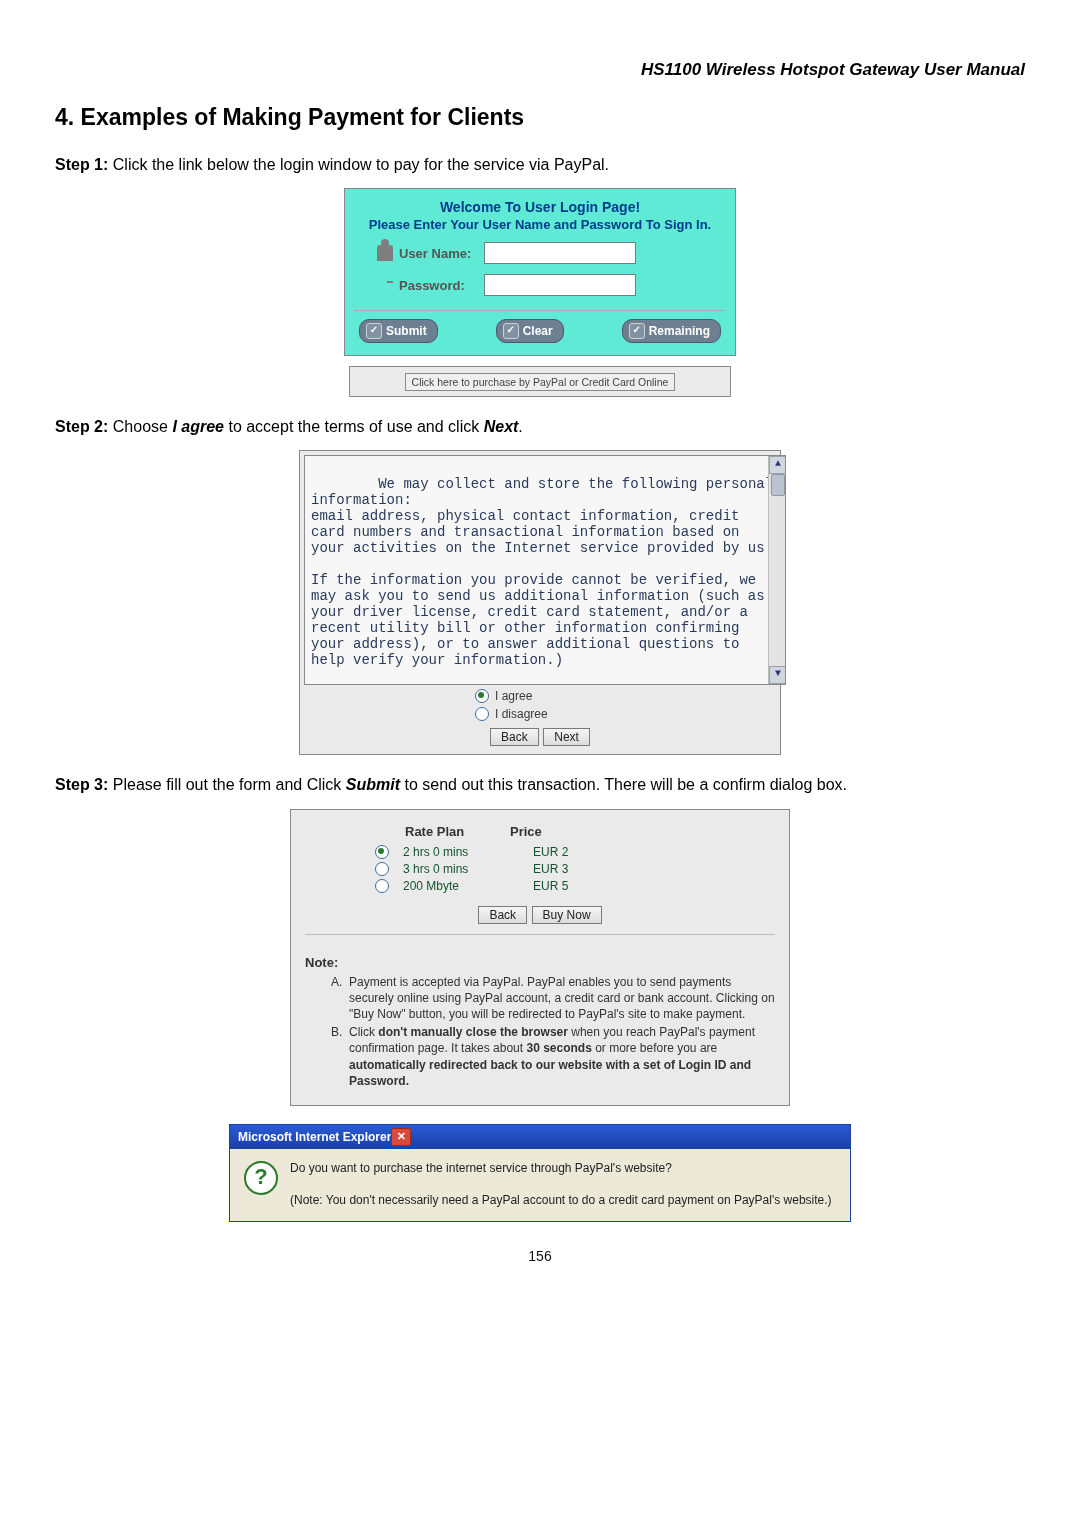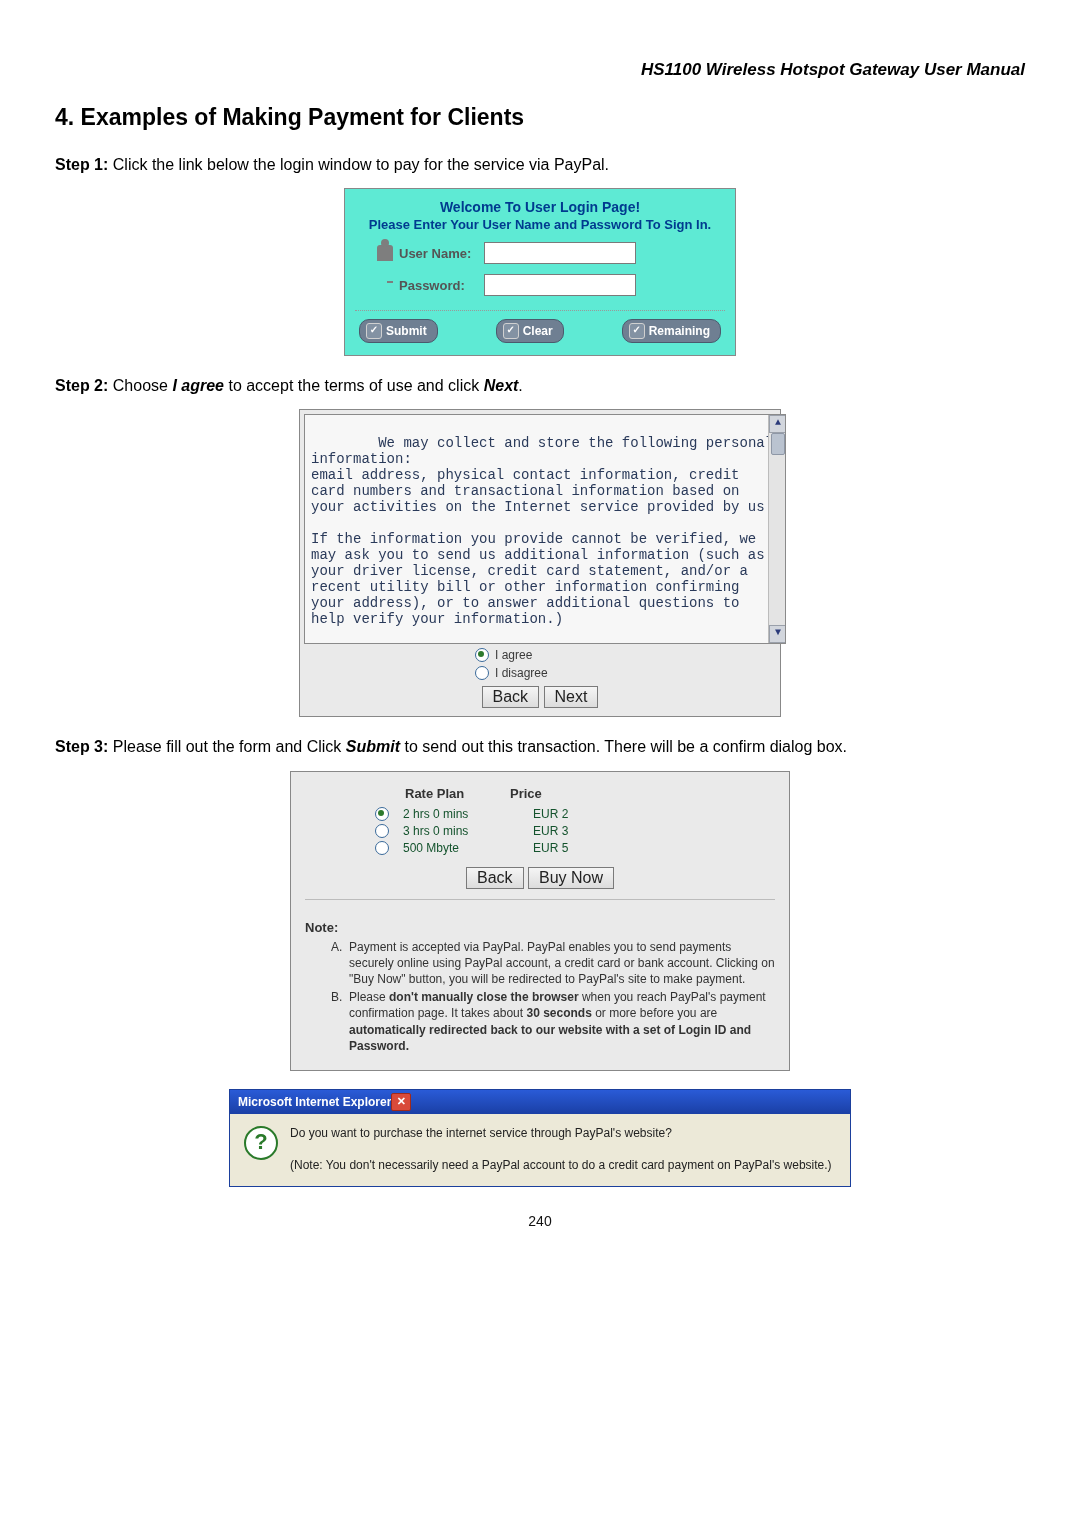--- a/index.html
+++ b/index.html
@@ -155,21 +155,21 @@
   .agree-row {
     display:flex;align-items:center;justify-content:center;margin-top:4px;font-size:12px;color:#3a3a3a;gap:14px;
   }
   .agree-row .opt {display:flex;align-items:center;gap:6px;width:130px;}
   .radio {
     width:12px;height:12px;border:1px solid #3a6a9a;border-radius:50%;display:inline-block;position:relative;background:#fff;
   }
   .radio.checked::after{content:"";position:absolute;left:2px;top:2px;width:6px;height:6px;border-radius:50%;background:#2d7a2d;}
   .btn-classic {
     display:inline-block;border:1px solid #7a7a7a;background:linear-gradient(#f5f5f5,#dcdcdc);
-    font-size:16px;color:#222;padding:1px 10px;
+    font-size:12px;color:#222;padding:1px 10px;
   }
   .terms-btns {text-align:center;margin-top:6px;}
   
   .rate-panel {
     width: 470px;
     background: #eaeaea;
     border: 1px solid #888;
     padding: 10px 14px 14px 14px;
   }
   .rate-header-row {
@@ -258,20 +258,23 @@
           <span class="pill-check">✓</span>
           <span>Clear</span>
         </span>
         <span class="pill-btn">
           <span class="pill-check">✓</span>
           <span>Remaining</span>
         </span>
       </div>
     </div>
 
+    <div class="paypal-link-panel">
+      <span class="paypal-link-btn">Click here to purchase by PayPal or Credit Card Online</span>
+    </div>
   </div>
 
   <div class="body-text">
     <b>Step 2:</b><span> Choose </span><i>I agree</i><span> to accept the terms of use and click </span><i>Next</i><span>.</span>
   </div>
 
   <div class="figure">
     <div class="terms-panel" style="margin:0 auto;">
       <div class="terms-textarea">
         <span>We may collect and store the following personal information:
@@ -317,41 +320,41 @@
         <span class="col-plan">2 hrs 0 mins</span>
         <span class="col-price">EUR 2</span>
       </div>
       <div class="plan-row">
         <span class="radio"></span>
         <span class="col-plan">3 hrs 0 mins</span>
         <span class="col-price">EUR 3</span>
       </div>
       <div class="plan-row">
         <span class="radio"></span>
-        <span class="col-plan">500 Mbyte</span>
+        <span class="col-plan">200 Mbyte</span>
         <span class="col-price">EUR 5</span>
       </div>
 
       <div class="rate-btns">
         <span class="btn-classic">Back</span>
         <span class="btn-classic">Buy Now</span>
       </div>
 
       <div style="border-top:1px solid #bcbcbc;margin:6px 0 8px 0;"></div>
 
       <div class="note-heading">Note:</div>
       <div class="note-list">
         <div class="item">
           <span class="marker">A.</span>
           <span>Payment is accepted via PayPal. PayPal enables you to send payments securely online using PayPal account, a credit card or bank account. Clicking on "Buy Now" button, you will be redirected to PayPal's site to make payment.</span>
         </div>
         <div class="item">
           <span class="marker">B.</span>
           <span>
-            <span>Please </span><b>don't manually close the browser</b><span> when you reach PayPal's payment confirmation page. It takes about </span><b>30 seconds</b><span> or more before you are </span><b>automatically redirected back to our website with a set of Login ID and Password.</b>
+            <span>Click </span><b>don't manually close the browser</b><span> when you reach PayPal's payment confirmation page. It takes about </span><b>30 seconds</b><span> or more before you are </span><b>automatically redirected back to our website with a set of Login ID and Password.</b>
           </span>
         </div>
       </div>
     </div>
 
     <div class="ie-dialog">
       <div class="ie-title">
         <span>Microsoft Internet Explorer</span>
         <span class="ie-close">✕</span>
       </div>
@@ -360,15 +363,15 @@
           <div class="ie-qicon">?</div>
           <div style="flex:1;">
             <div>Do you want to purchase the internet service through PayPal's website?</div>
             <div class="ie-note">(Note: You don't necessarily need a PayPal account to do a credit card payment on PayPal's website.)</div>
           </div>
         </div>
       </div>
     </div>
   </div>
 
-  <div class="page-number">240</div>
+  <div class="page-number">156</div>
 
 </div>
 
 </body></html>

